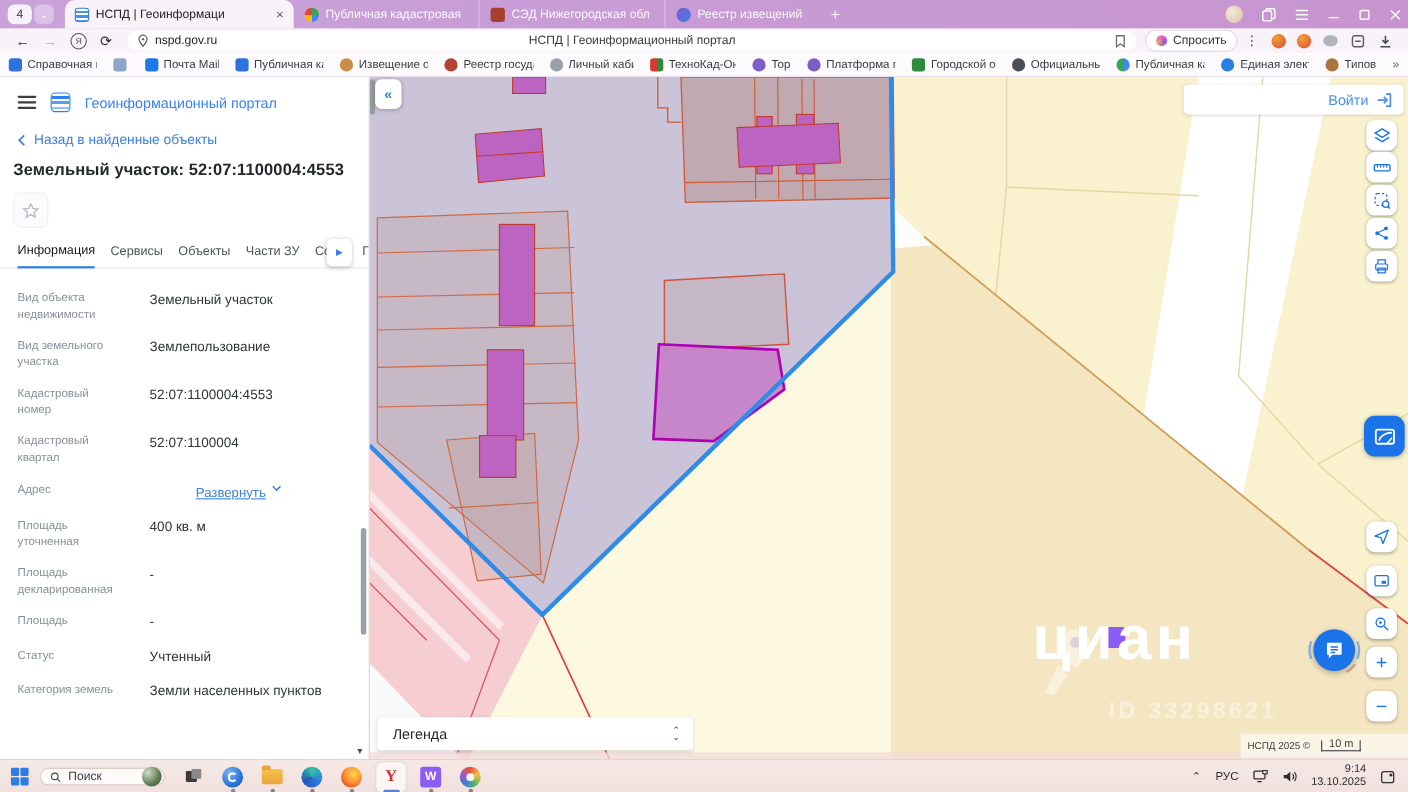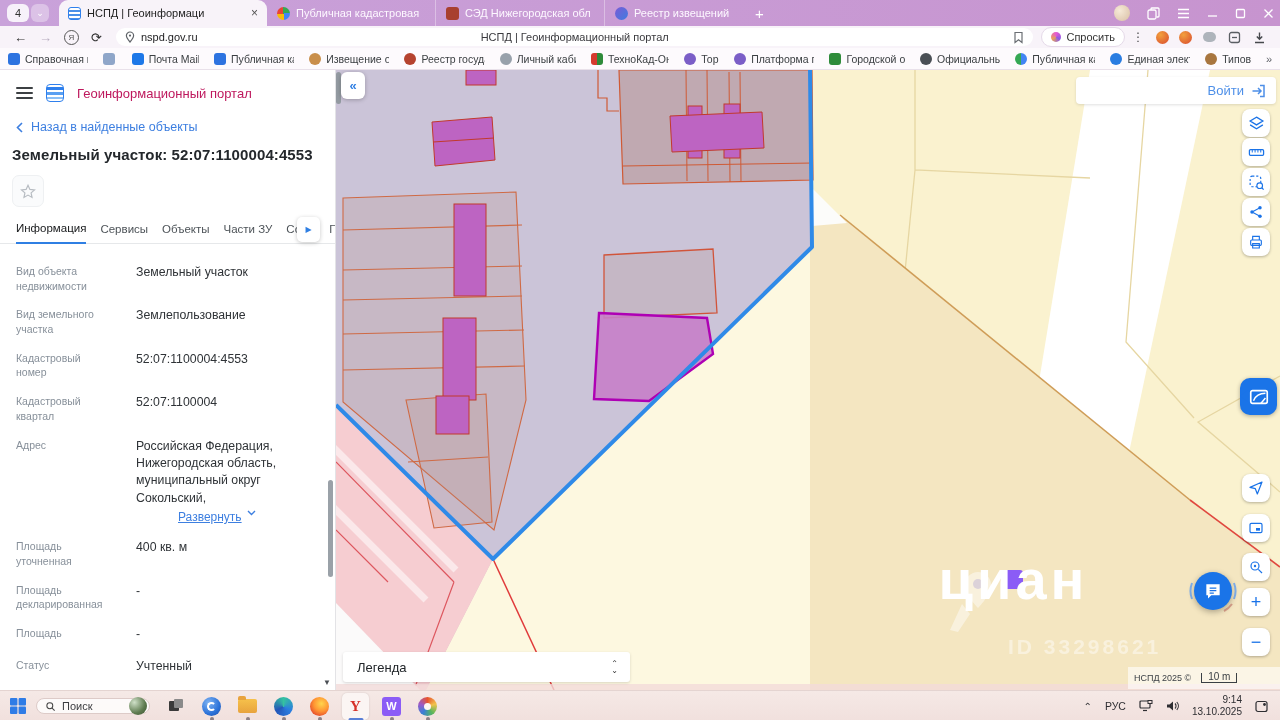--- a/index.html
+++ b/index.html
@@ -58,21 +58,21 @@
   .bmk:nth-child(13) .bi{background:conic-gradient(#4285f4 0 50%,#35a854 0);border-radius:50%;}
   .bmk:nth-child(14) .bi{background:#2a7de1;border-radius:50%;}
   .bmk:nth-child(15) .bi{background:#a8763f;border-radius:50%;}
   .bm-more{margin-left:auto;display:flex;align-items:center;gap:10px;color:#5f6368;font-size:11px;}
   
   .panel{position:absolute;left:0;top:70px;width:336px;height:620px;background:#fff;border-right:1px solid #e3e3e6;box-sizing:border-box;}
   .phead{display:flex;align-items:center;gap:13px;padding:14px 16px 6px 16px;}
   .burger{width:17px;height:12px;display:flex;flex-direction:column;justify-content:space-between;}
   .burger span{height:2px;background:#3c4043;border-radius:1px;}
   .applogo{width:18px;height:18px;border:1.6px solid #2f80ed;border-radius:4px;box-sizing:border-box;background:linear-gradient(180deg,#fff 15%,#2f80ed 15% 30%,#fff 30% 45%,#5aa0f2 45% 60%,#fff 60% 75%,#8cc0f7 75% 90%,#fff 90%);}
-  .apptitle{font-size:13px;color:#be185d;}
+  .apptitle{font-size:13px;color:#3b82f6;}
   .backlink{display:flex;align-items:center;gap:8px;color:#3d7fe0;font-size:12.5px;margin:12px 16px 0 16px;}
   .ptitle2{font-size:15px;font-weight:600;color:#24282c;margin:12px 16px 0 12px;letter-spacing:.1px;}
   .starbtn{width:30px;height:30px;border-radius:7px;background:#fafbfc;border:1px solid #eef0f2;margin:12px 0 10px 12px;display:flex;align-items:center;justify-content:center;}
   .ptabs{display:flex;align-items:flex-end;gap:14px;padding:0 0 0 16px;position:relative;height:26px;border-bottom:1px solid #e6e8ea;text-align:center;}
   .ptab{font-size:11.5px;color:#4d5358;padding-bottom:8px;white-space:nowrap;}
   .ptab.on{color:#17191b;border-bottom:2.5px solid #2f7fe3;margin-bottom:-1px;}
   .ptab.cut1{max-width:34px;overflow:hidden;}
   .ptab.cut2{max-width:8px;overflow:hidden;}
   .tabscroll{position:absolute;left:297px;top:0px;width:23px;height:25px;background:#fff;border-radius:5px;box-shadow:0 1px 4px rgba(0,0,0,.22);display:flex;align-items:center;justify-content:center;color:#2f7fe3;font-size:8px;}
   .rows{padding:20px 16px 0 16px;}
@@ -334,21 +334,20 @@
         <div class="lbl">Кадастровый номер</div>
         <div class="val">52:07:1100004:4553</div>
       </div>
     <div class="row">
         <div class="lbl">Кадастровый квартал</div>
         <div class="val">52:07:1100004</div>
       </div>
     <div class="row">
       <div class="lbl">Адрес</div>
       <div>
-        <div class="val">Российская Федерация, Нижегородская область, муниципальный округ Сокольский,</div>
         <a class="expand">
             <span>Развернуть</span>
             <svg width="9" height="6" viewBox="0 0 9 6">
               <path d="M1,1 L4.5,4.5 L8,1" fill="none" stroke="#3d7fe0" stroke-width="1.4"></path>
             </svg>
           </a>
       </div>
     </div>
     <div class="row">
         <div class="lbl">Площадь уточненная</div>

